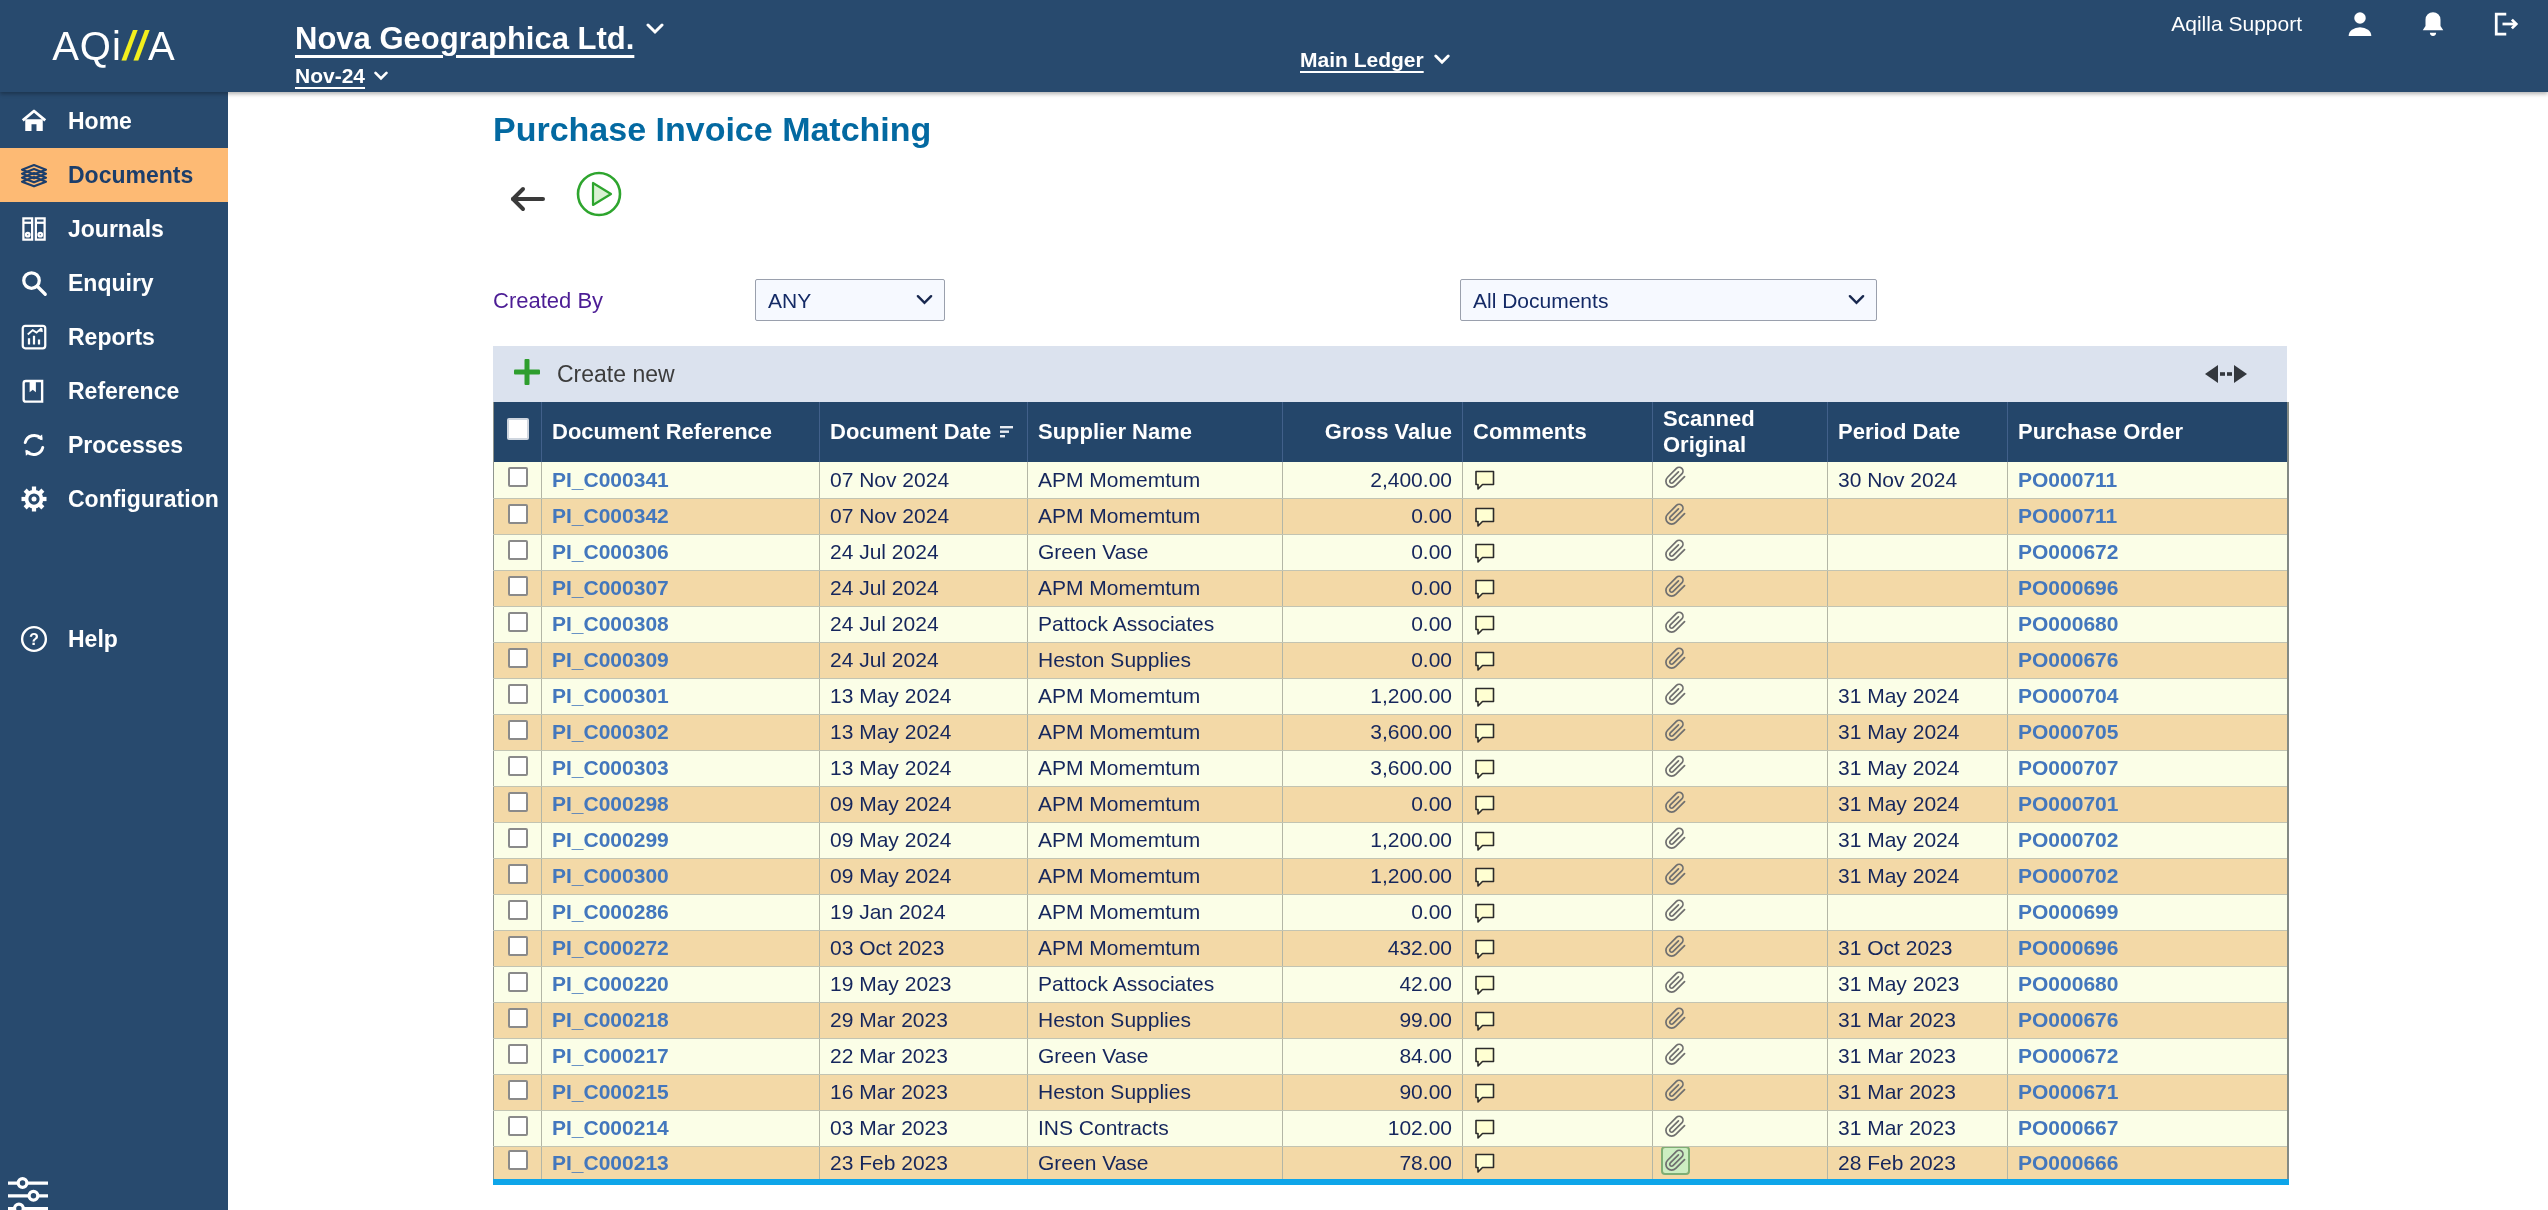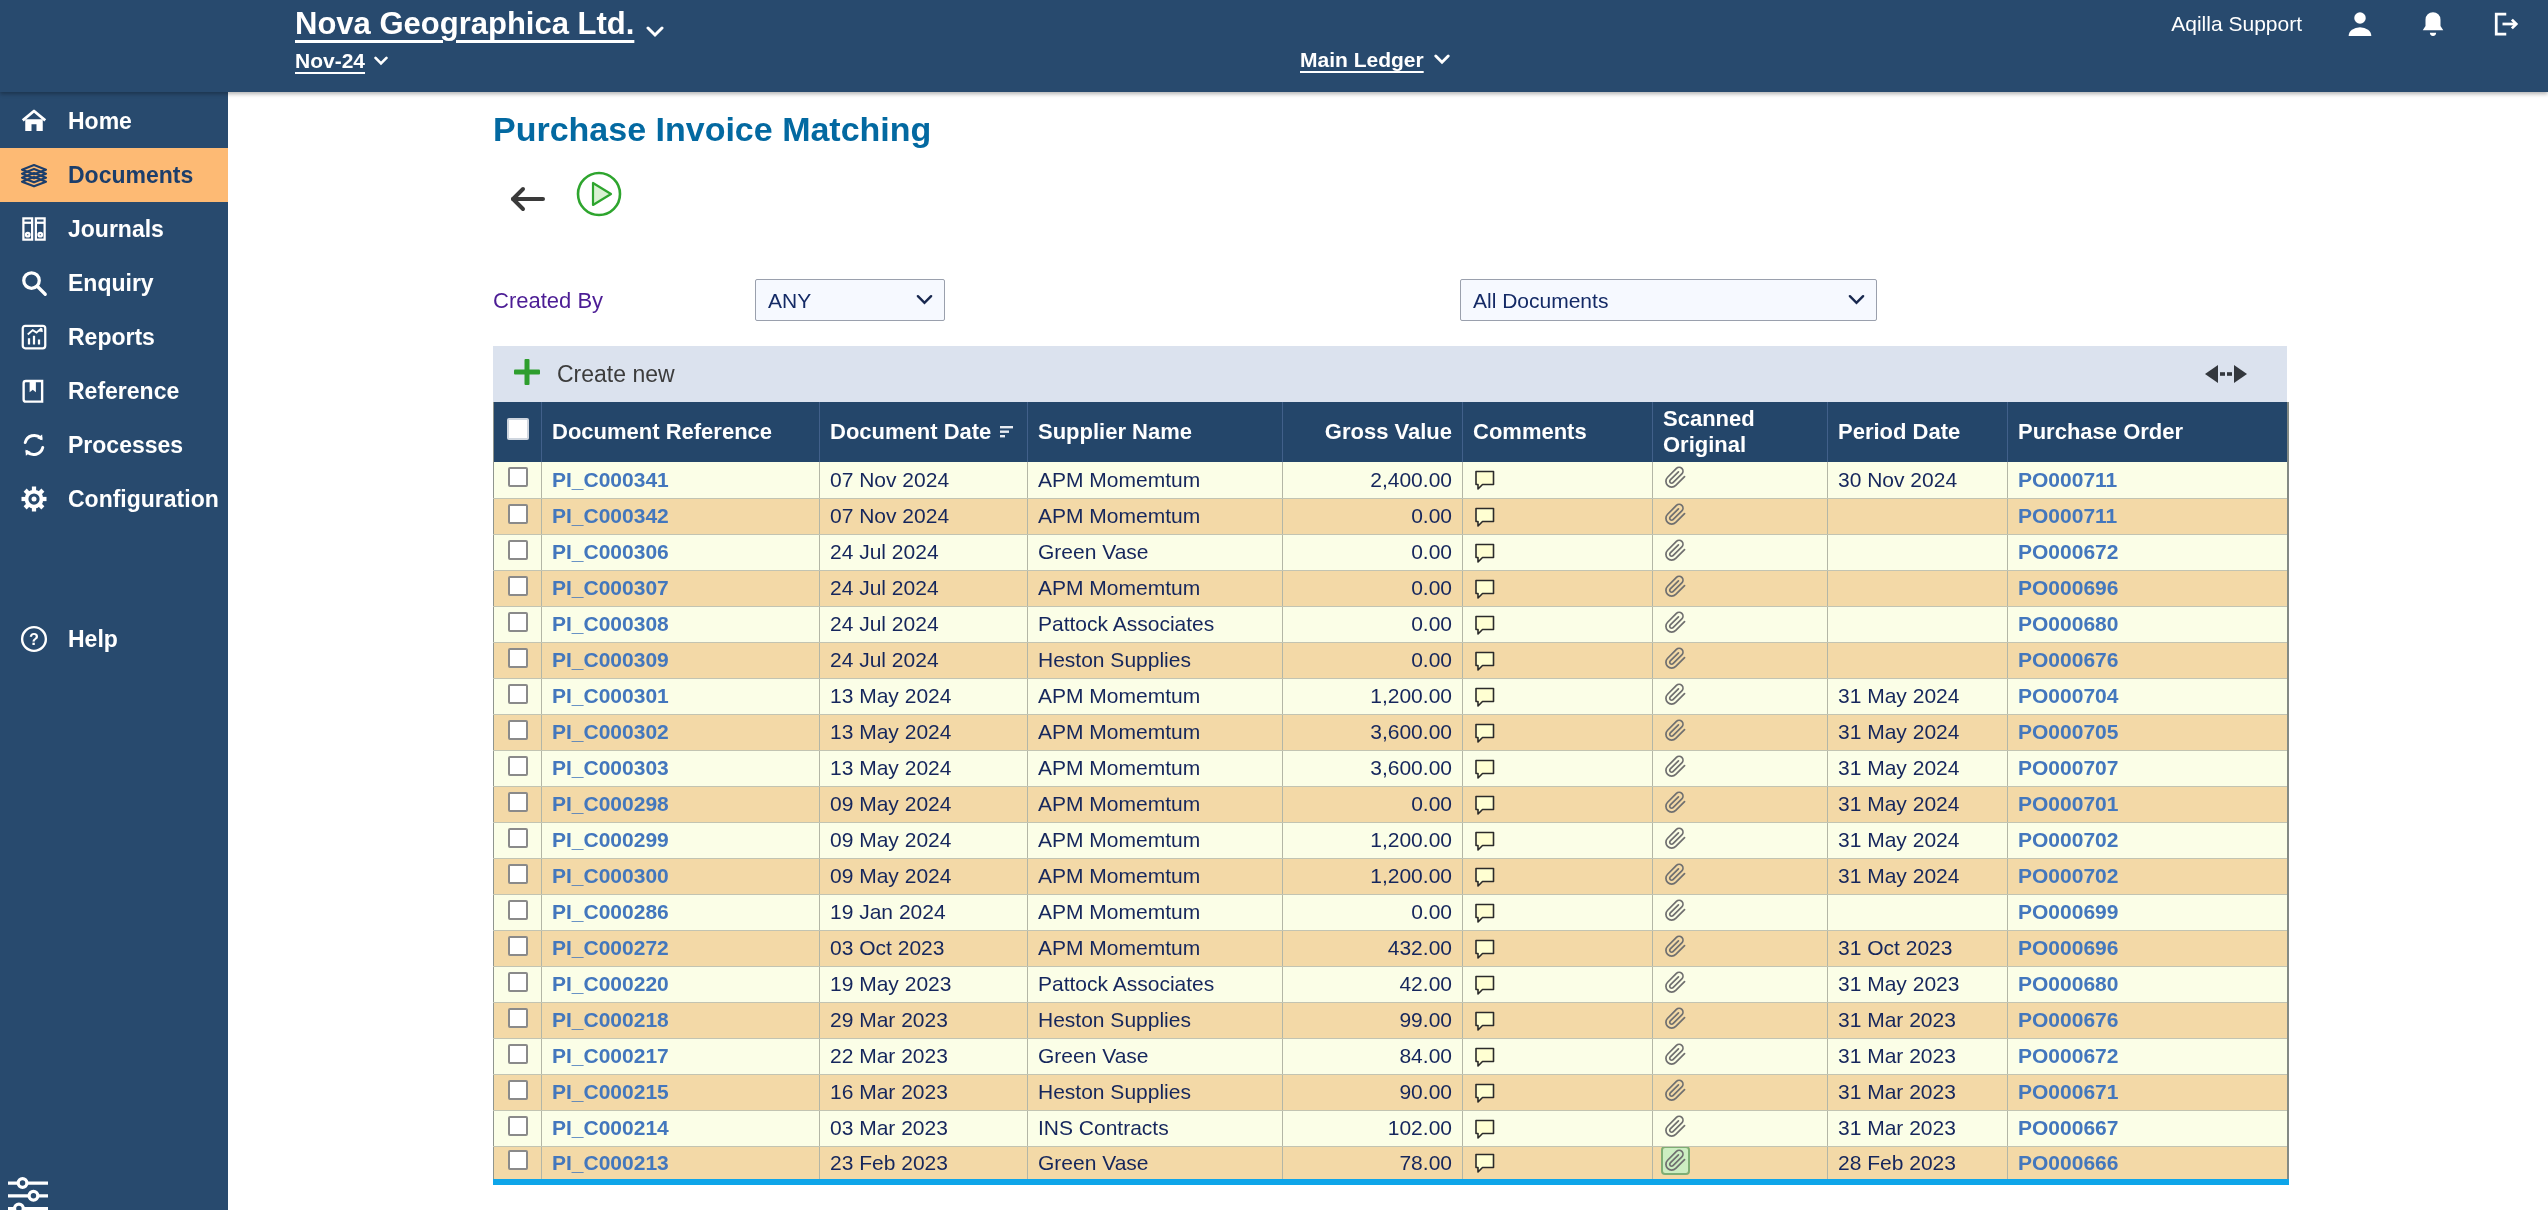--- a/index.html
+++ b/index.html
@@ -18,21 +18,21 @@
     box-shadow:0 2px 4px rgba(0,0,0,.3);
     z-index:10;
   }
   .logo {
     position:absolute; left:0; top:0; width:228px; height:92px;
     display:flex; align-items:center; justify-content:center;
     font-size:40px; color:#fff; letter-spacing:1px;
   }
   .logo .slashes { color:#f3ef1d; font-style:italic; font-weight:bold; padding:0 1px; }
   .company-block { position:absolute; left:295px; top:6px; }
-  .company-line { display:flex; align-items:flex-end; gap:12px; cursor:pointer; }
+  .company-line { display:flex; align-items:flex-start; gap:12px; cursor:pointer;margin-top:15px; }
   .company-name { font-size:31px; font-weight:bold; text-decoration:underline; text-underline-offset:6px; }
   .period-line { display:flex; align-items:center; gap:9px; margin-top:7px; cursor:pointer; }
   .period-name { font-size:21px; font-weight:bold; text-decoration:underline; text-underline-offset:4px; }
   .ledger-line { position:absolute; left:1300px; top:48px; display:flex; align-items:center; gap:10px; cursor:pointer; }
   .ledger-name { font-size:21px; font-weight:bold; text-decoration:underline; text-underline-offset:4px; }
   .top-right { position:absolute; right:28px; top:0; height:48px; display:flex; align-items:center; gap:42px; }
   .top-user { font-size:21px; }
   .top-icon { display:inline-flex; cursor:pointer; }
 
   
@@ -112,20 +112,25 @@
   }
   .hdr-checkbox { width:22px; height:22px; border:2px solid #cfd6df; }
   .icon-wrap { display:inline-flex; vertical-align:middle; cursor:pointer; }
   .scan-box { display:inline-flex; padding:1px; border-radius:2px; cursor:pointer; }
   .scan-box.highlight { background:#cdeec2; outline:2px solid #7fae74; }
 </style>
 </head>
 <body>
 
 <div class="topbar">
+  <div class="logo">
+    <span>AQi</span>
+      <span class="slashes">//</span>
+      <span>A</span>
+  </div>
 
   <div class="company-block">
     <div class="company-line">
       <span class="company-name">Nova Geographica Ltd.</span>
       <span>
         <svg width="18" height="12" viewBox="0 0 18 12">
             <polyline points="2,2 9,9 16,2" fill="none" stroke="#fff" stroke-width="3" stroke-linecap="round"></polyline>
           </svg>
       </span>
     </div>

